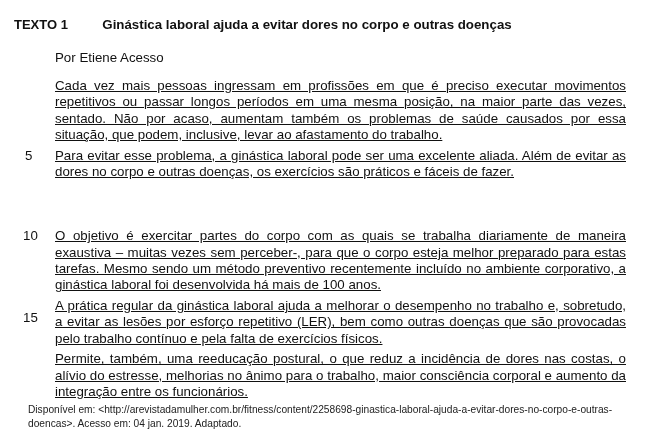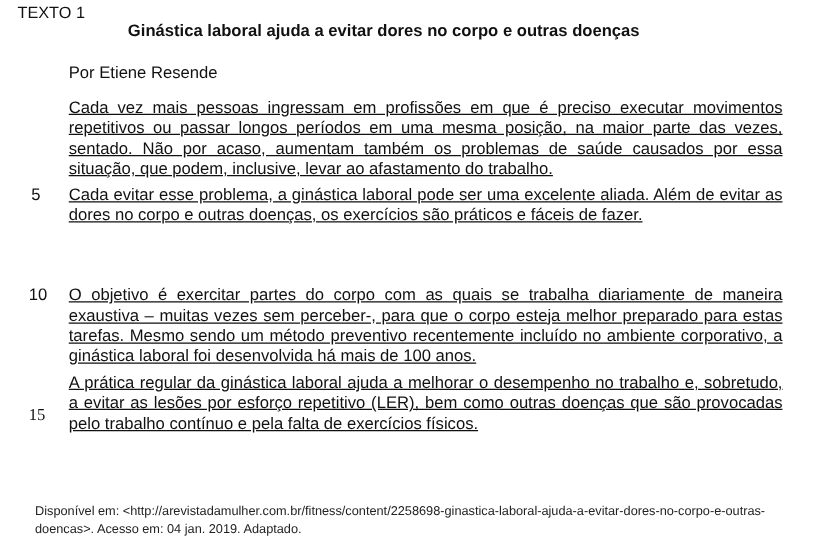--- a/index.html
+++ b/index.html
@@ -1,43 +1,44 @@
 <!DOCTYPE html>
 <html><head>
 <meta charset="utf-8">
 <style>
   html, body { margin:0; padding:0; background:#ffffff; }
   body { width:656px; height:436px; position:relative; overflow:hidden;
          font-family:"Liberation Sans", sans-serif; color:#111111; }
-  .label { position:absolute; left:14px; top:2px; font-weight:normal; font-size:13px; }
+  .label { position:absolute; left:14px; top:17px; font-weight:bold; font-size:13px; }
   .title { position:absolute; left:0; width:584px; top:17px; text-align:center;
            font-weight:bold; font-size:13.3px; padding-left:30px; box-sizing:border-box; }
   .author { position:absolute; left:55px; top:50px; font-size:13.3px; }
   .body { position:absolute; left:55px; top:78px; width:571px; font-size:13.3px; line-height:16.3px; }
   .para { text-align:justify; margin:0 0 4.5px 0; position:relative;text-decoration:underline; }
   .para.p1 { text-align:justify; }
   .linenum { position:absolute; left:-30px; font-size:13.3px; }
   .source { position:absolute; left:28px; top:403px; width:600px; font-size:10.2px; line-height:14px; color:#222; }
 </style>
 </head>
 <body>
 
 <div class="label">TEXTO 1</div>
 <div class="title">Ginástica laboral ajuda a evitar dores no corpo e outras doenças</div>
-<div class="author">Por Etiene Resende</div>
+<div class="author">Por Etiene Acesso</div>
 
 <div class="body">
   <p class="para p1">Cada vez mais pessoas ingressam em profissões em que é preciso executar movimentos repetitivos ou passar longos períodos em uma mesma posição, na maior parte das vezes, sentado. Não por acaso, aumentam também os problemas de saúde causados por essa situação, que podem, inclusive, levar ao afastamento do trabalho.</p>
   <div style="position:relative;">
     <span class="linenum" style="top:0;">5</span>
-    <p class="para">Cada evitar esse problema, a ginástica laboral pode ser uma excelente aliada. Além de evitar as dores no corpo e outras doenças, os exercícios são práticos e fáceis de fazer.</p>
+    <p class="para">Para evitar esse problema, a ginástica laboral pode ser uma excelente aliada. Além de evitar as dores no corpo e outras doenças, os exercícios são práticos e fáceis de fazer.</p>
   </div>
   <div style="position:relative;margin-top:48px;">
     <span class="linenum" style="top:0; left:-32px;">10</span>
     <p class="para">O objetivo é exercitar partes do corpo com as quais se trabalha diariamente de maneira exaustiva – muitas vezes sem perceber-, para que o corpo esteja melhor preparado para estas tarefas. Mesmo sendo um método preventivo recentemente incluído no ambiente corporativo, a ginástica laboral foi desenvolvida há mais de 100 anos.</p>
   </div>
   <div style="position:relative;">
-    <span class="linenum" style="top:26px; left:-32px;font-family:Liberation Serif, serif;">15</span>
+    <span class="linenum" style="top:12px; left:-32px;">15</span>
     <p class="para">A prática regular da ginástica laboral ajuda a melhorar o desempenho no trabalho e, sobretudo, a evitar as lesões por esforço repetitivo (LER), bem como outras doenças que são provocadas pelo trabalho contínuo e pela falta de exercícios físicos.</p>
   </div>
+  <p class="para">Permite, também, uma reeducação postural, o que reduz a incidência de dores nas costas, o alívio do estresse, melhorias no ânimo para o trabalho, maior consciência corporal e aumento da integração entre os funcionários.</p>
 </div>
 
 <div class="source">Disponível em: &lt;http://arevistadamulher.com.br/fitness/content/2258698-ginastica-laboral-ajuda-a-evitar-dores-no-corpo-e-outras-doencas&gt;. Acesso em: 04 jan. 2019. Adaptado.</div>
 
 </body></html>

